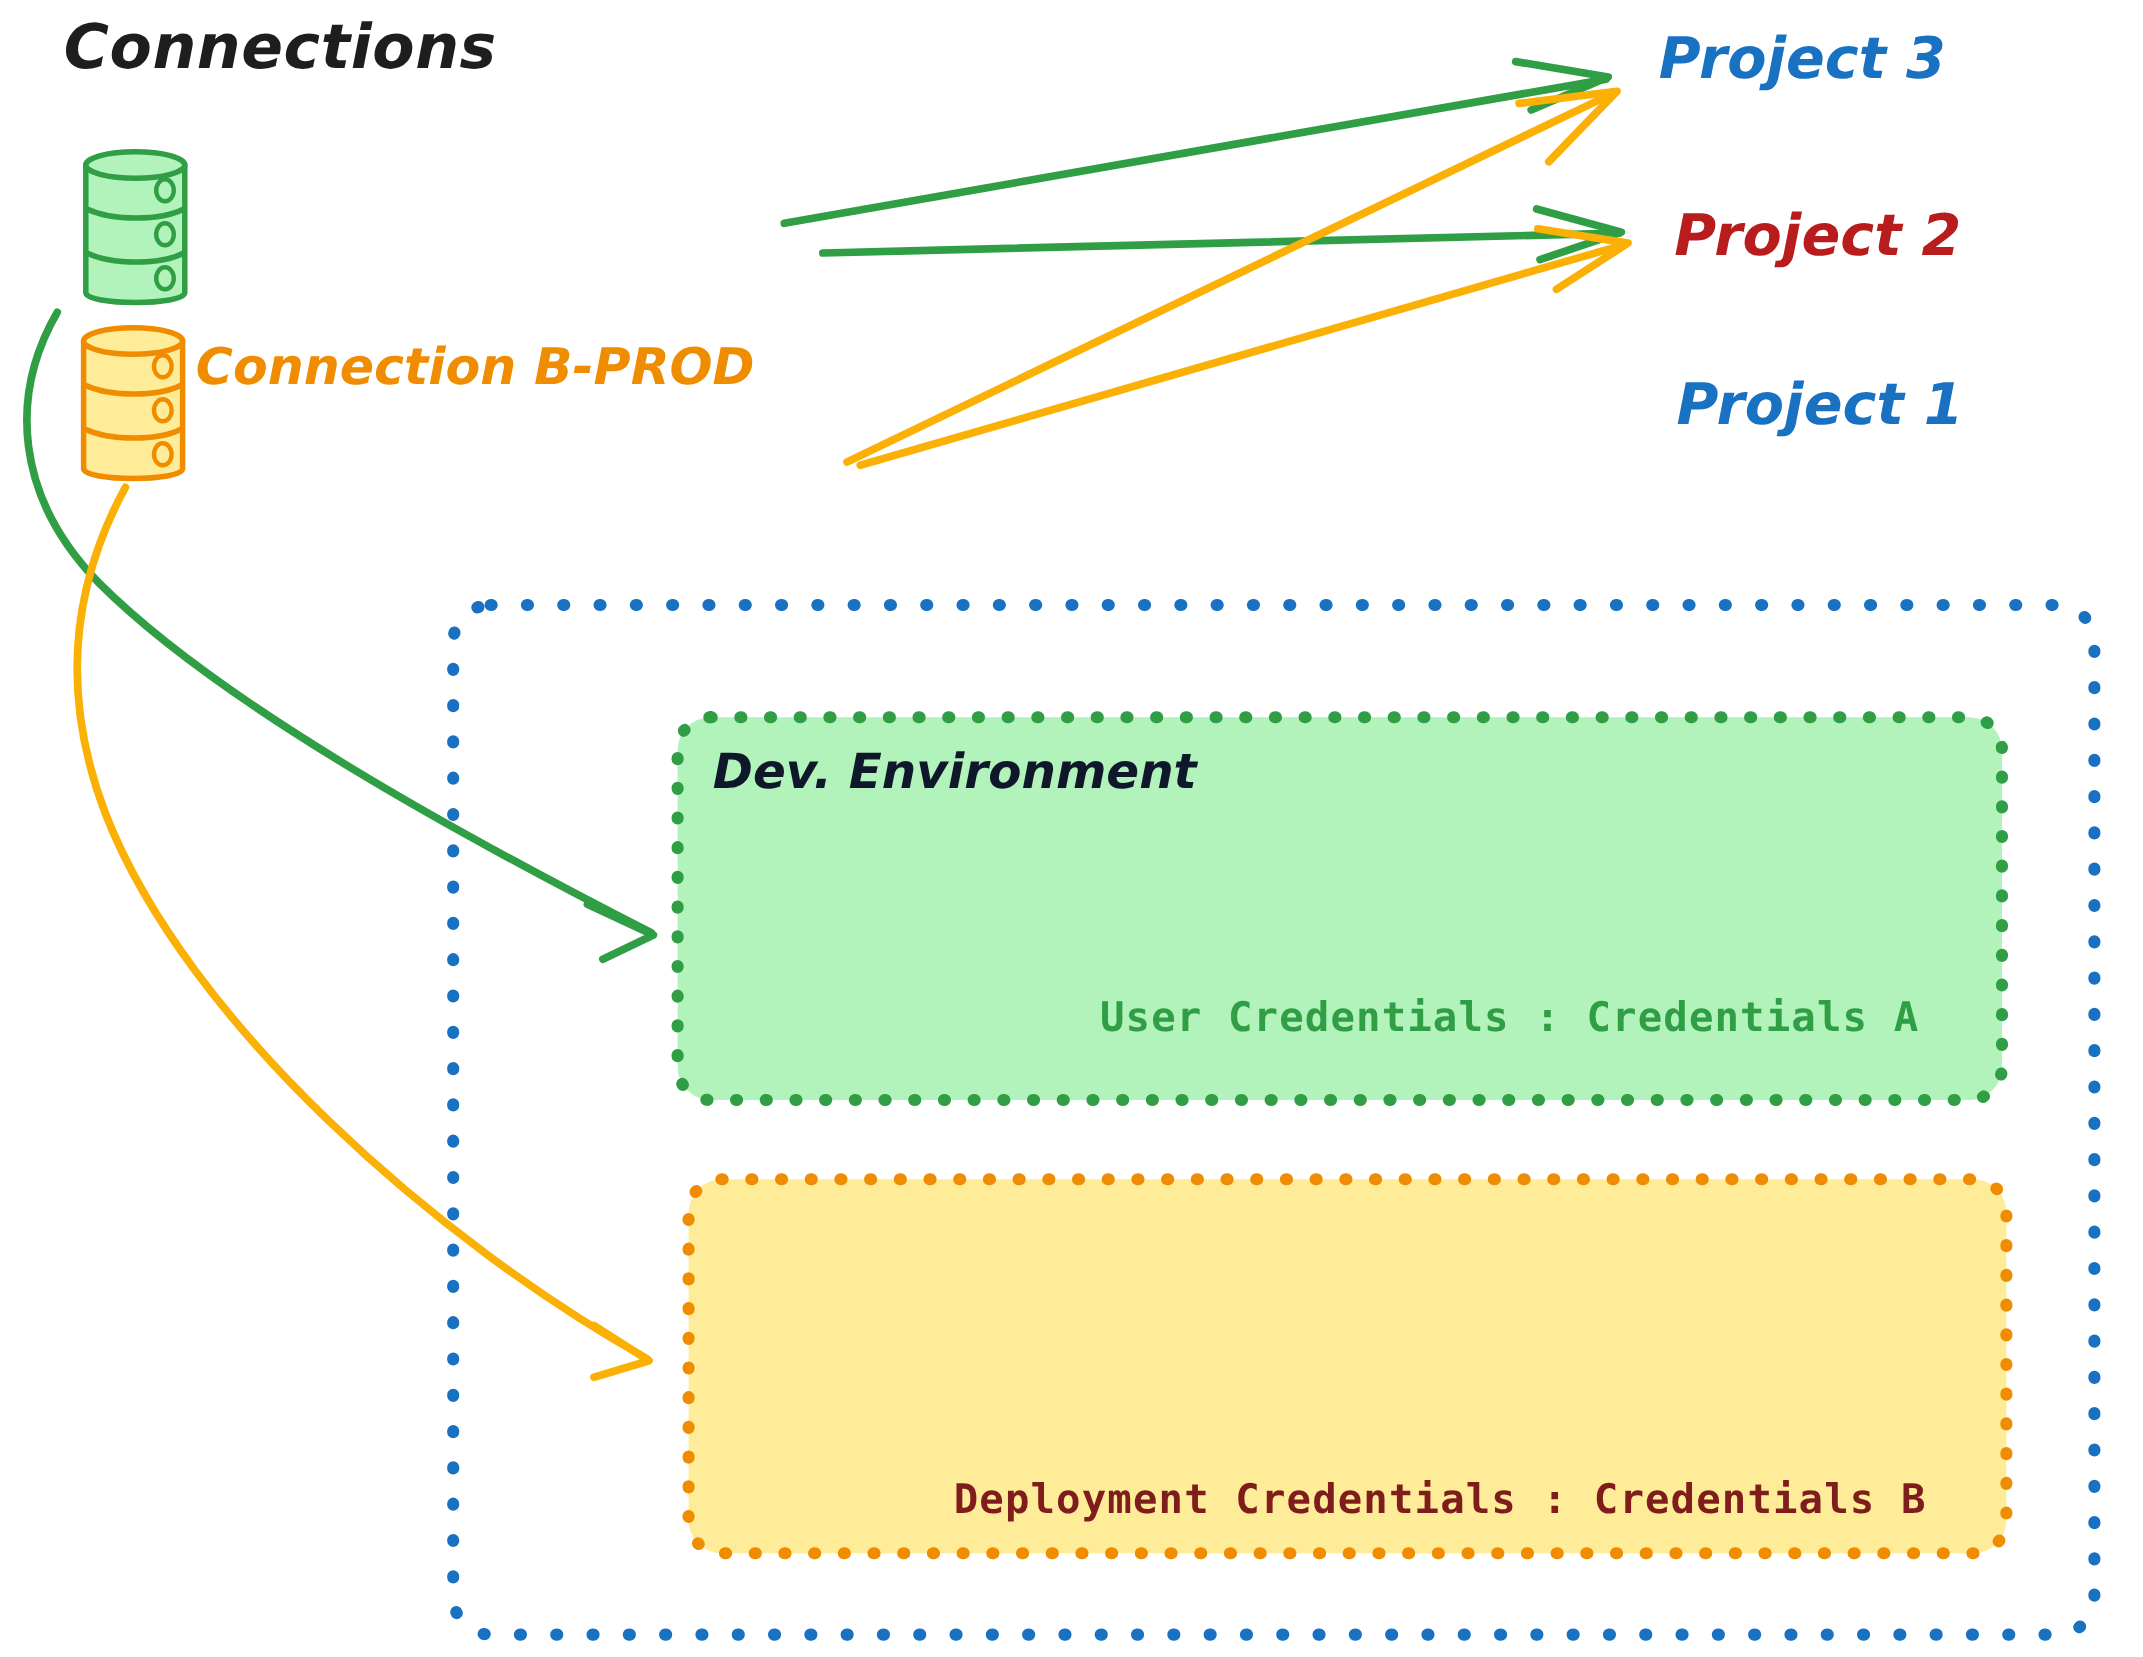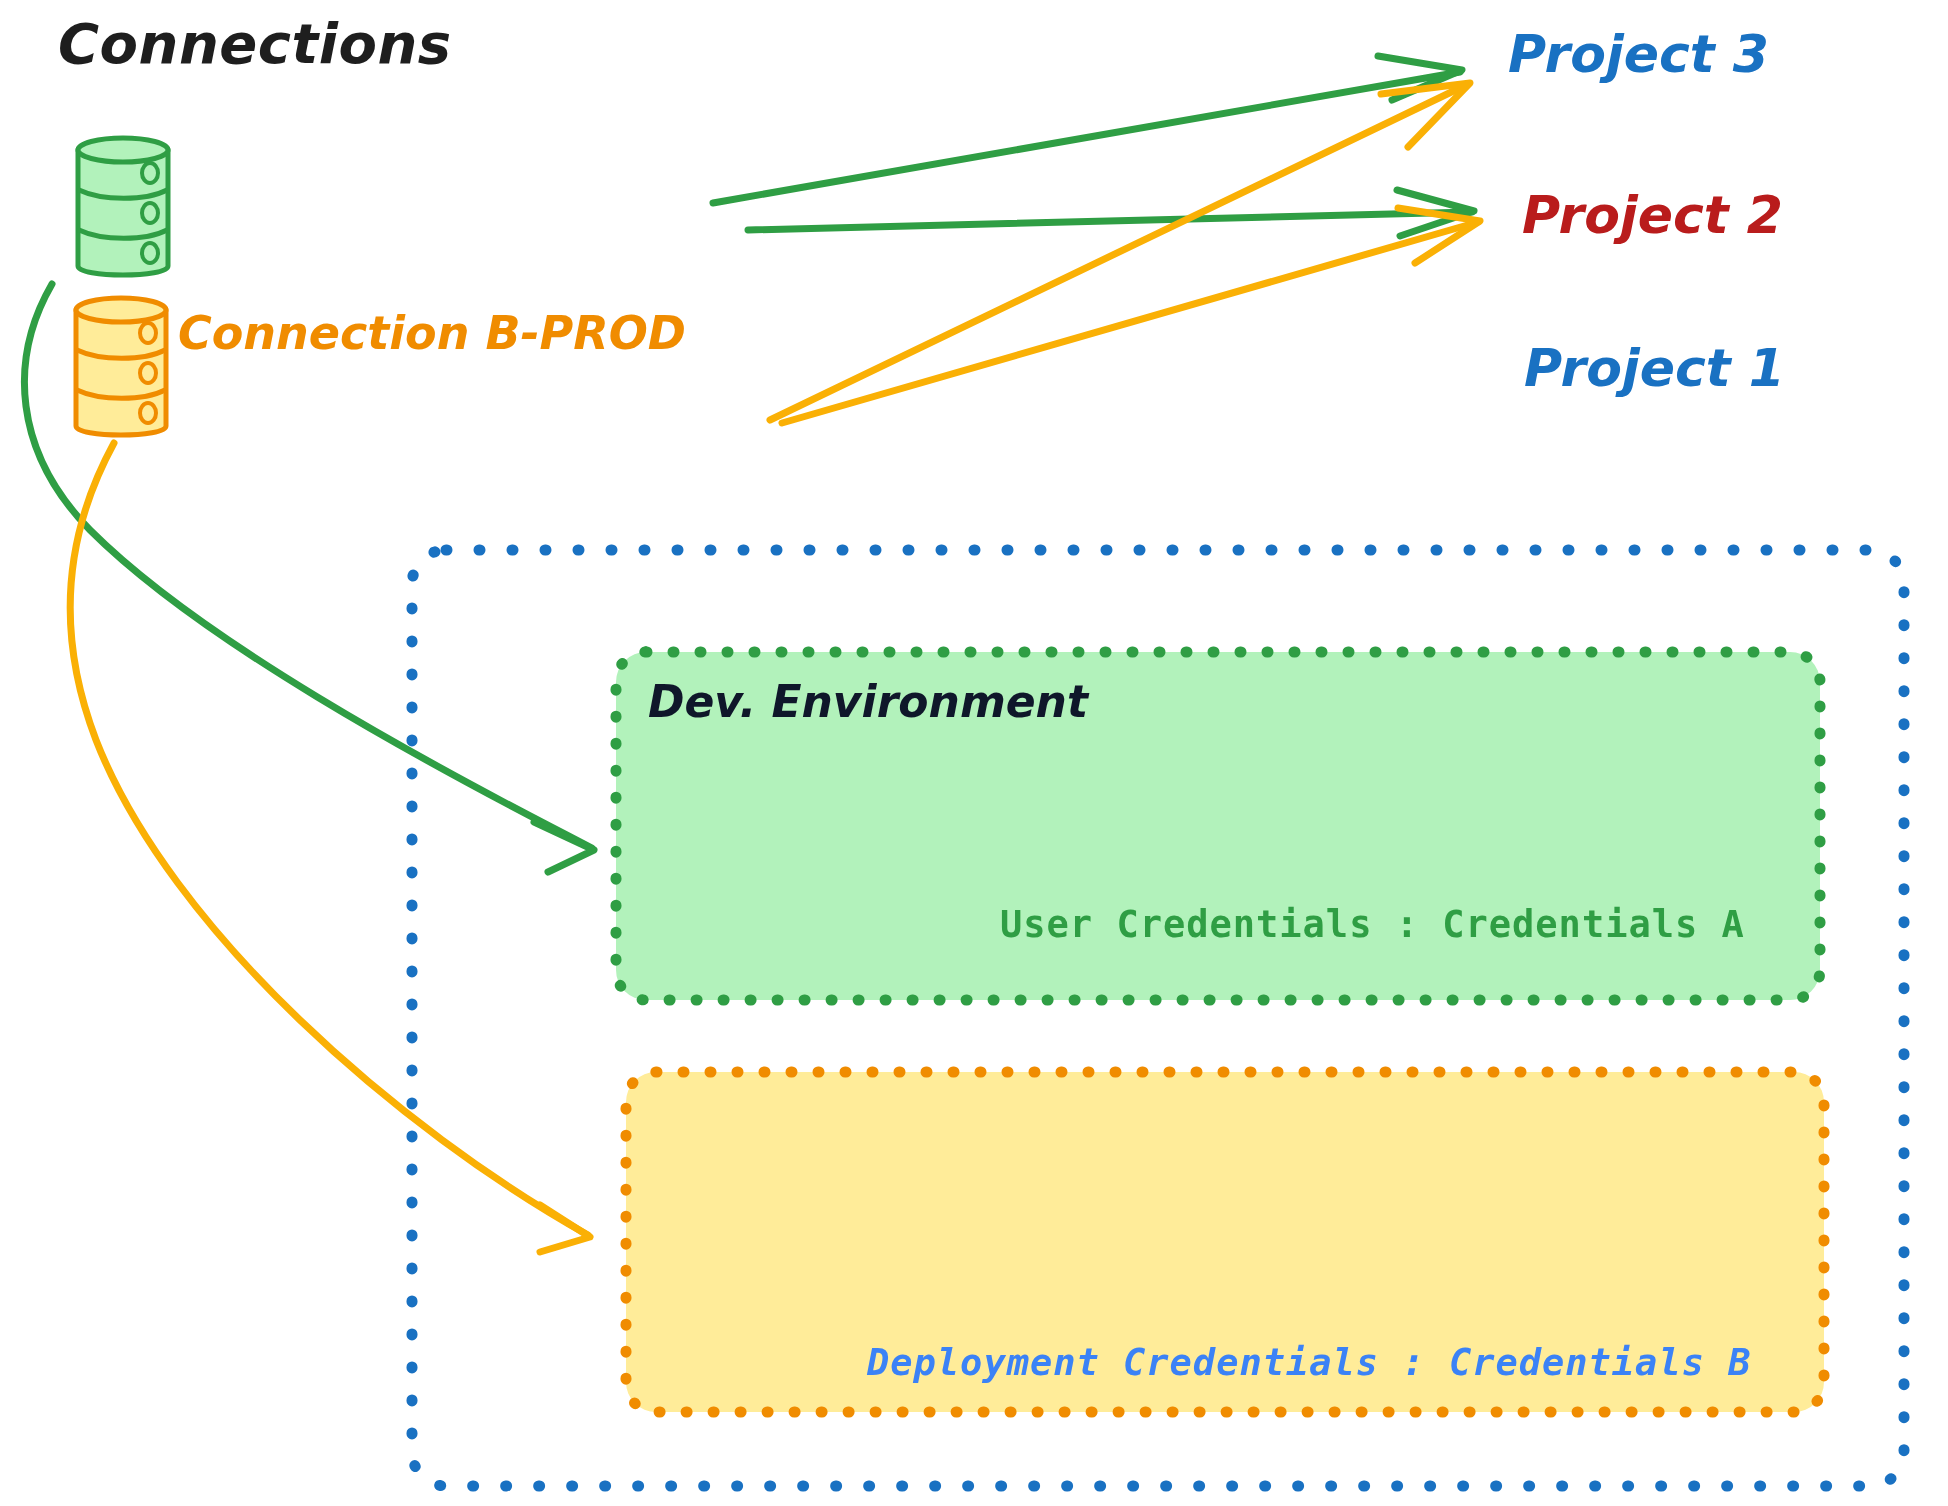--- a/index.html
+++ b/index.html
@@ -92,23 +92,22 @@
     left: 1000px;
     top: 906px;
     font-size: 37px;
     color: #2f9e44;
     letter-spacing: 1px;
   }
   #label-prod-creds {
     left: 867px;
     top: 1344px;
     font-size: 37px;
-    color: #3b82f6;
+    color: #7f1d1d;
     letter-spacing: 1px;
-    font-style: italic;
   }
   .dbicon {
     position: absolute;
   }
 </style>
 </head>
 <body>
 
 <div id="canvas">
 

